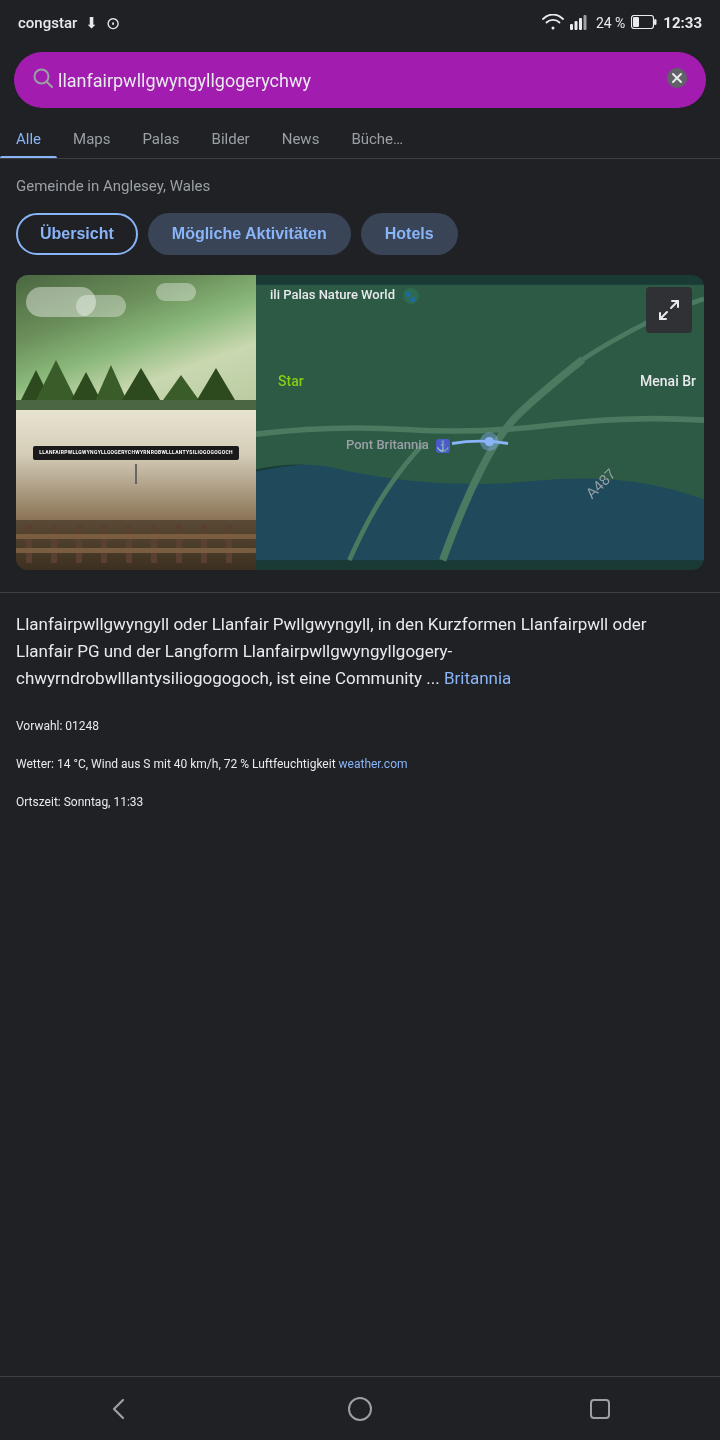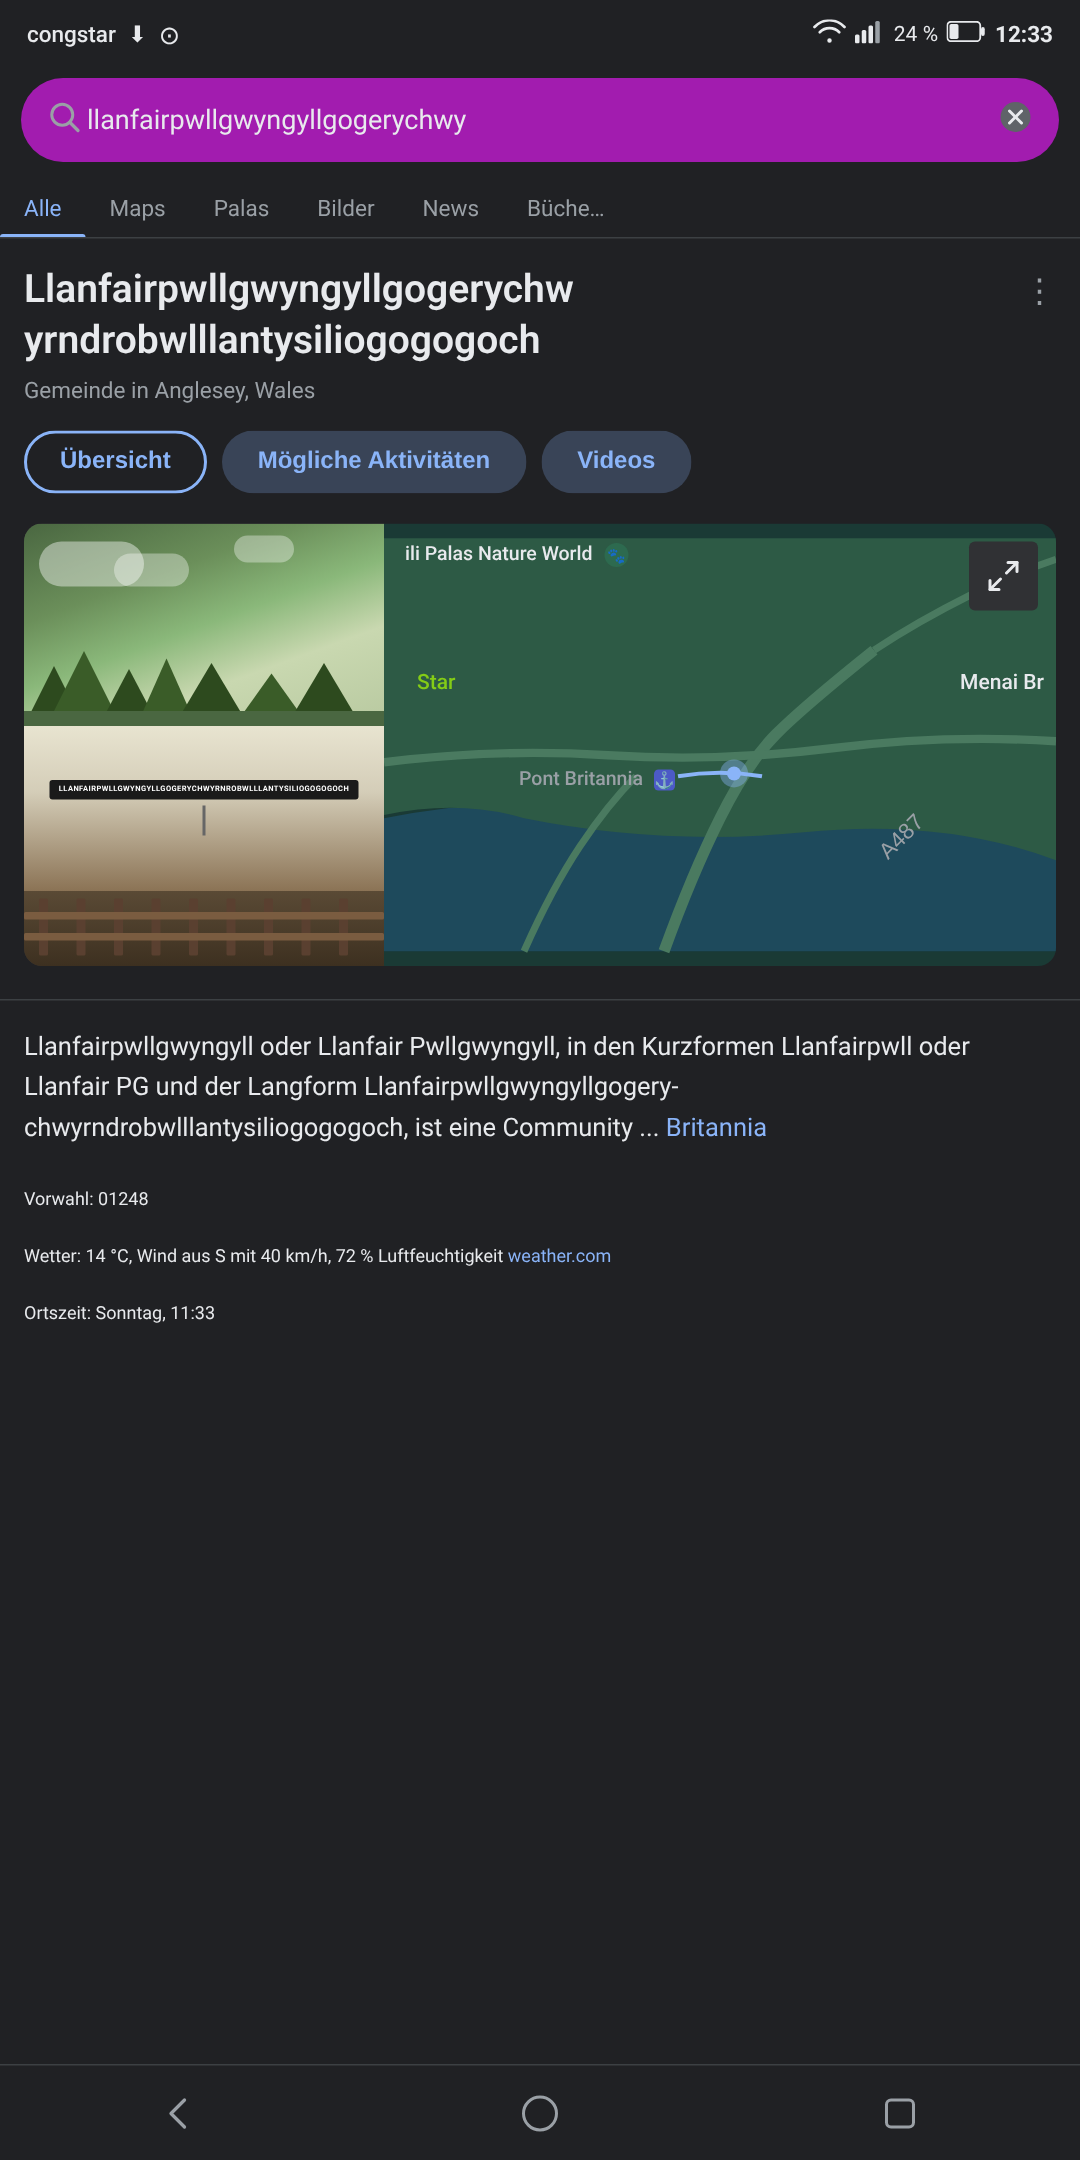--- a/index.html
+++ b/index.html
@@ -381,32 +381,26 @@
   <div class="nav-tab">
     <span>News</span>
   </div>
   <div class="nav-tab">
     <span>Büche…</span>
   </div>
 </div>
 
 <div class="main-content">
 
-  <div class="title-block">
-    <div class="place-title">
-      Llanfairpwllgwyngyllgogerychw<br>yrndrobwlllantysiliogogogoch
-    </div>
-    <span class="more-options">⋮</span>
-  </div>
   <div class="place-subtitle">Gemeinde in Anglesey, Wales</div>
 
   <div class="action-buttons">
     <button class="action-btn">Übersicht</button>
     <button class="action-btn filled">Mögliche Aktivitäten</button>
-    <button class="action-btn filled">Videos</button>
+    <button class="action-btn filled">Hotels</button>
   </div>
 
   <div class="map-image-container">
 
     <div class="place-photo">
 
       <div class="photo-top">
         <div class="cloud-shape" style="width:70px;height:30px;top:12px;left:10px;opacity:0.6;"></div>
         <div class="cloud-shape" style="width:50px;height:22px;top:20px;left:60px;opacity:0.5;"></div>
         <div class="cloud-shape" style="width:40px;height:18px;top:8px;left:140px;opacity:0.5;"></div>

